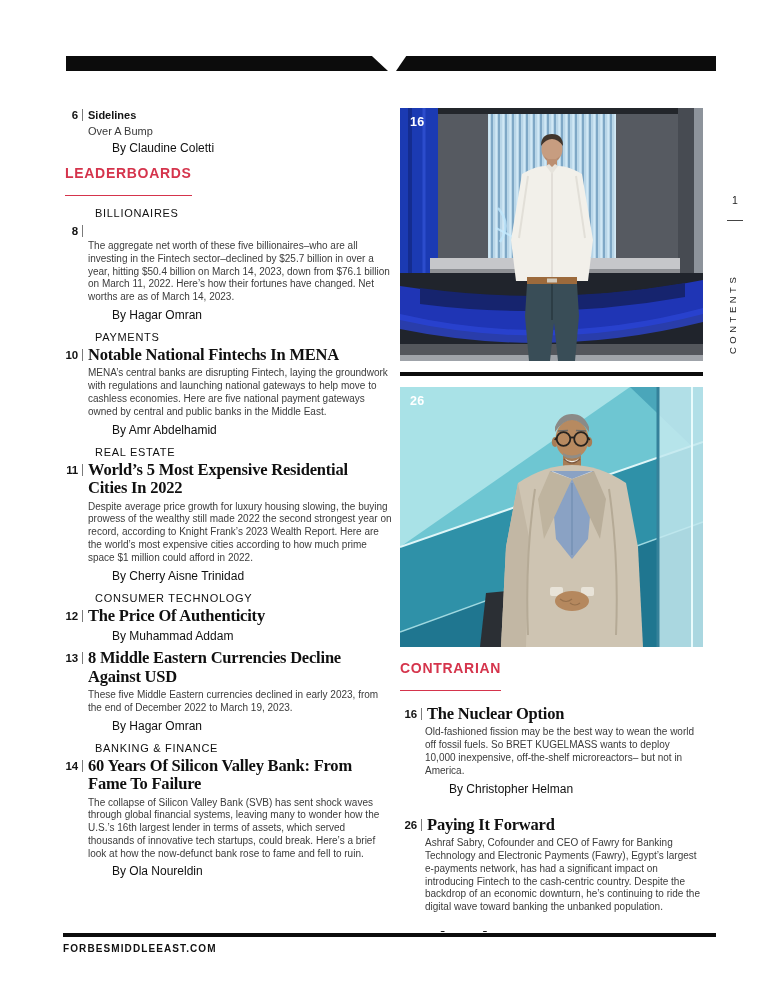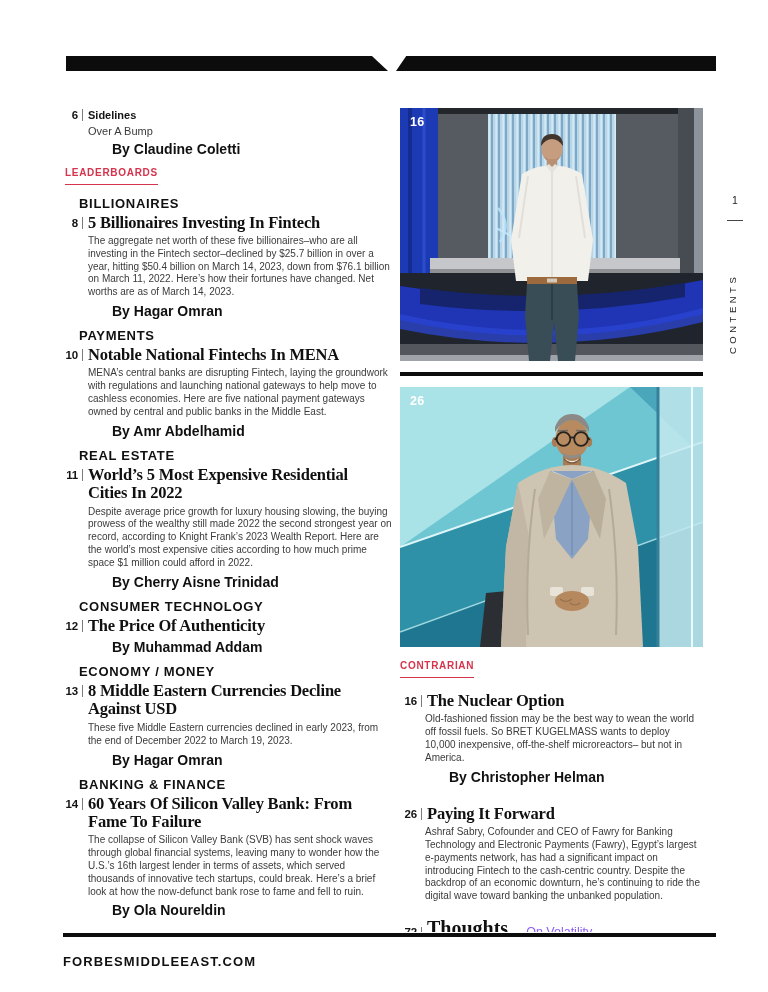--- a/index.html
+++ b/index.html
@@ -18,47 +18,47 @@
   .col-right{position:absolute;left:400px;top:108px;width:303px;height:824px;overflow:hidden;}
 
   .headrow{display:flex;align-items:flex-start;}
   .pg{min-width:15px;text-align:right;font-weight:700;font-size:11.5px;line-height:1;padding-top:4px;letter-spacing:-.2px;flex:none;}
   .col-right .pg{min-width:17px;}
   .vbar{width:1px;height:12px;background:#7a7a7a;margin:3px 5px 0 4px;flex:none;}
   .title{margin:0;font-family:"Liberation Serif","DejaVu Serif",serif;font-weight:700;
          font-size:16.5px;line-height:1.12;letter-spacing:-.2px;color:#101010;max-width:272px;}
   .t-sans{font-weight:700;font-size:11px;padding-top:3px;}
   .sub{font-size:11px;color:#3a3a3a;margin:3px 0 0 25px;}
-  .byline{margin:4px 0 0 25px;font-size:14px;font-weight:700;color:#101010;padding-left:24px;}
+  .byline{margin:4px 0 0 25px;font-size:12px;font-weight:400;color:#101010;padding-left:24px;}
   .summary{margin:3px 0 0 25px;font-size:10px;line-height:1.28;color:var(--body);}
-  .cat{margin:9px 0 3px 16px;font-size:13px;font-weight:700;letter-spacing:.7px;color:#101010;}
+  .cat{margin:9px 0 3px 32px;font-size:11px;font-weight:400;letter-spacing:.7px;color:#101010;}
   .entry{margin-bottom:6px;}
-  .redlabel{display:inline-block;margin:10px 0 2px 2px;font-size:10px;font-weight:700;
-            letter-spacing:.7px;color:var(--red);border-bottom:1.5px solid var(--red);padding-bottom:6px;}
+  .redlabel{display:inline-block;margin:10px 0 2px 2px;font-size:14px;font-weight:700;
+            letter-spacing:.7px;color:var(--red);border-bottom:1.5px solid var(--red);padding-bottom:14px;}
 
   
   .photo{position:relative;width:303px;margin:0;}
   .photo svg{display:block;}
   .photo-label{position:absolute;top:7px;left:10px;color:#fff;font-weight:700;font-size:12.5px;letter-spacing:.3px;}
   .img-divider{height:4px;background:#0c0c0c;margin:11px 0;}
   .col-right .redlabel{margin:13px 0 14px 0;}
   .gap{margin-top:20px;}
   .row72{display:flex;align-items:flex-end;margin-top:14px;}
   .t-serif-inline{font-family:"Liberation Serif","DejaVu Serif",serif;font-weight:700;font-size:20px;line-height:1.1;color:#101010;}
   .t-plain{font-size:12.5px;color:#8b5cf6;margin-left:18px;padding-top:3px;}
 
   
   .side-num{position:absolute;left:726px;top:194px;width:18px;text-align:center;font-size:10.5px;color:#222;}
   .side-rule{position:absolute;left:727px;top:220px;width:16px;height:1px;background:#444;}
   .side-label{position:absolute;left:727px;top:234px;height:120px;writing-mode:vertical-rl;
               transform:rotate(180deg);font-size:9.5px;letter-spacing:3.5px;color:#222;}
 
   
   .foot-rule{position:absolute;left:63px;top:933px;width:653px;height:3.5px;background:#0c0c0c;}
-  .foot-site{position:absolute;left:63px;top:943px;font-size:13px;font-weight:700;letter-spacing:1.1px;color:#101010;margin-top:11px;}
+  .foot-site{position:absolute;left:63px;top:943px;font-size:10px;font-weight:700;letter-spacing:1.1px;color:#101010;}
   .foot-date{position:absolute;right:52px;top:989px;font-size:9.5px;letter-spacing:2px;color:#2a2a2a;}
 </style>
 </head>
 <body>
 
 <div class="page">
 
   <div class="hdr-bar hdr-left"></div>
   <div class="hdr-bar hdr-right"></div>
 
@@ -74,21 +74,20 @@
       <div class="byline">By Claudine Coletti</div>
     </div>
 
     <div class="redlabel">LEADERBOARDS</div>
 
     <section class="entry">
       <div class="cat">BILLIONAIRES</div>
       <div class="headrow">
         <span class="pg">8</span>
         <span class="vbar"></span>
-        <h2 class="title">5 Billionaires Investing In Fintech</h2>
       </div>
       <p class="summary">The aggregate net worth of these five billionaires–who are all investing in the Fintech sector–declined by $25.7 billion in over a year, hitting $50.4 billion on March 14, 2023, down from $76.1 billion on March 11, 2022. Here’s how their fortunes have changed. Net worths are as of March 14, 2023.</p>
       <p class="byline">By Hagar Omran</p>
     </section>
 
     <section class="entry">
       <div class="cat">PAYMENTS</div>
       <div class="headrow">
         <span class="pg">10</span>
         <span class="vbar"></span>
@@ -113,21 +112,20 @@
       <div class="cat">CONSUMER TECHNOLOGY</div>
       <div class="headrow">
         <span class="pg">12</span>
         <span class="vbar"></span>
         <h2 class="title">The Price Of Authenticity</h2>
       </div>
       <p class="byline">By Muhammad Addam</p>
     </section>
 
     <section class="entry">
-      <div class="cat">ECONOMY / MONEY</div>
       <div class="headrow">
         <span class="pg">13</span>
         <span class="vbar"></span>
         <h2 class="title">8 Middle Eastern Currencies Decline Against USD</h2>
       </div>
       <p class="summary">These five Middle Eastern currencies declined in early 2023, from the end of December 2022 to March 19, 2023.</p>
       <p class="byline">By Hagar Omran</p>
     </section>
 
     <section class="entry">

